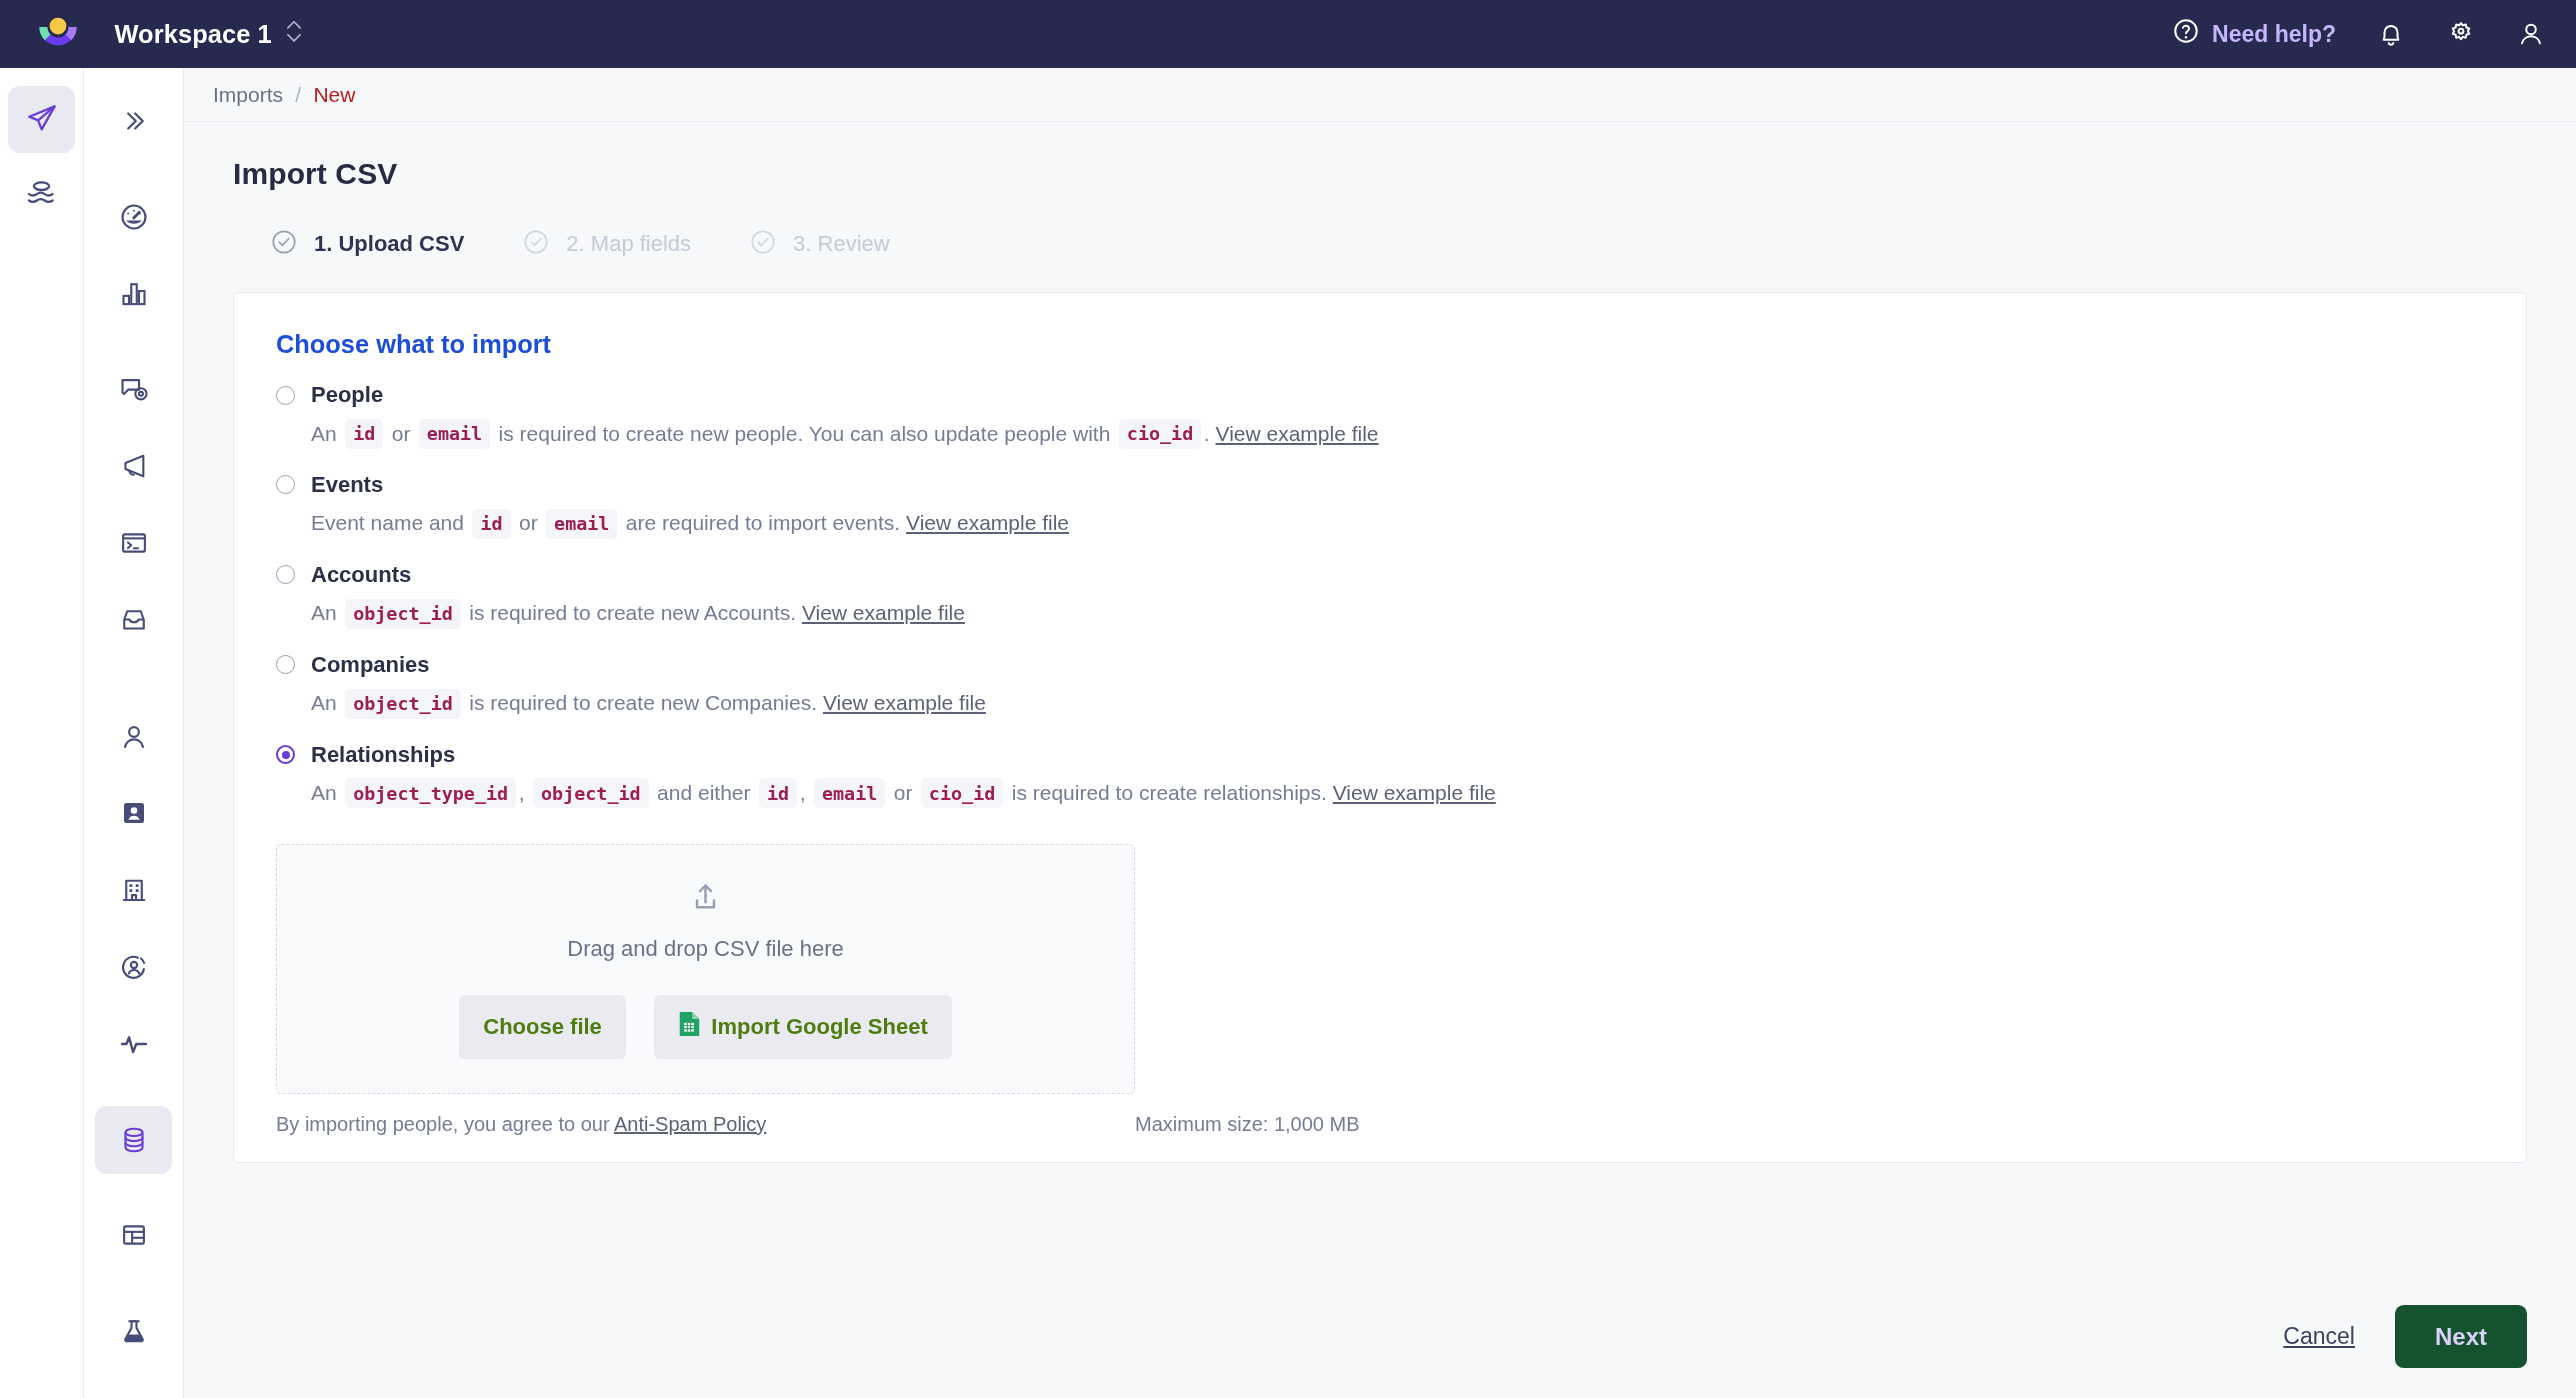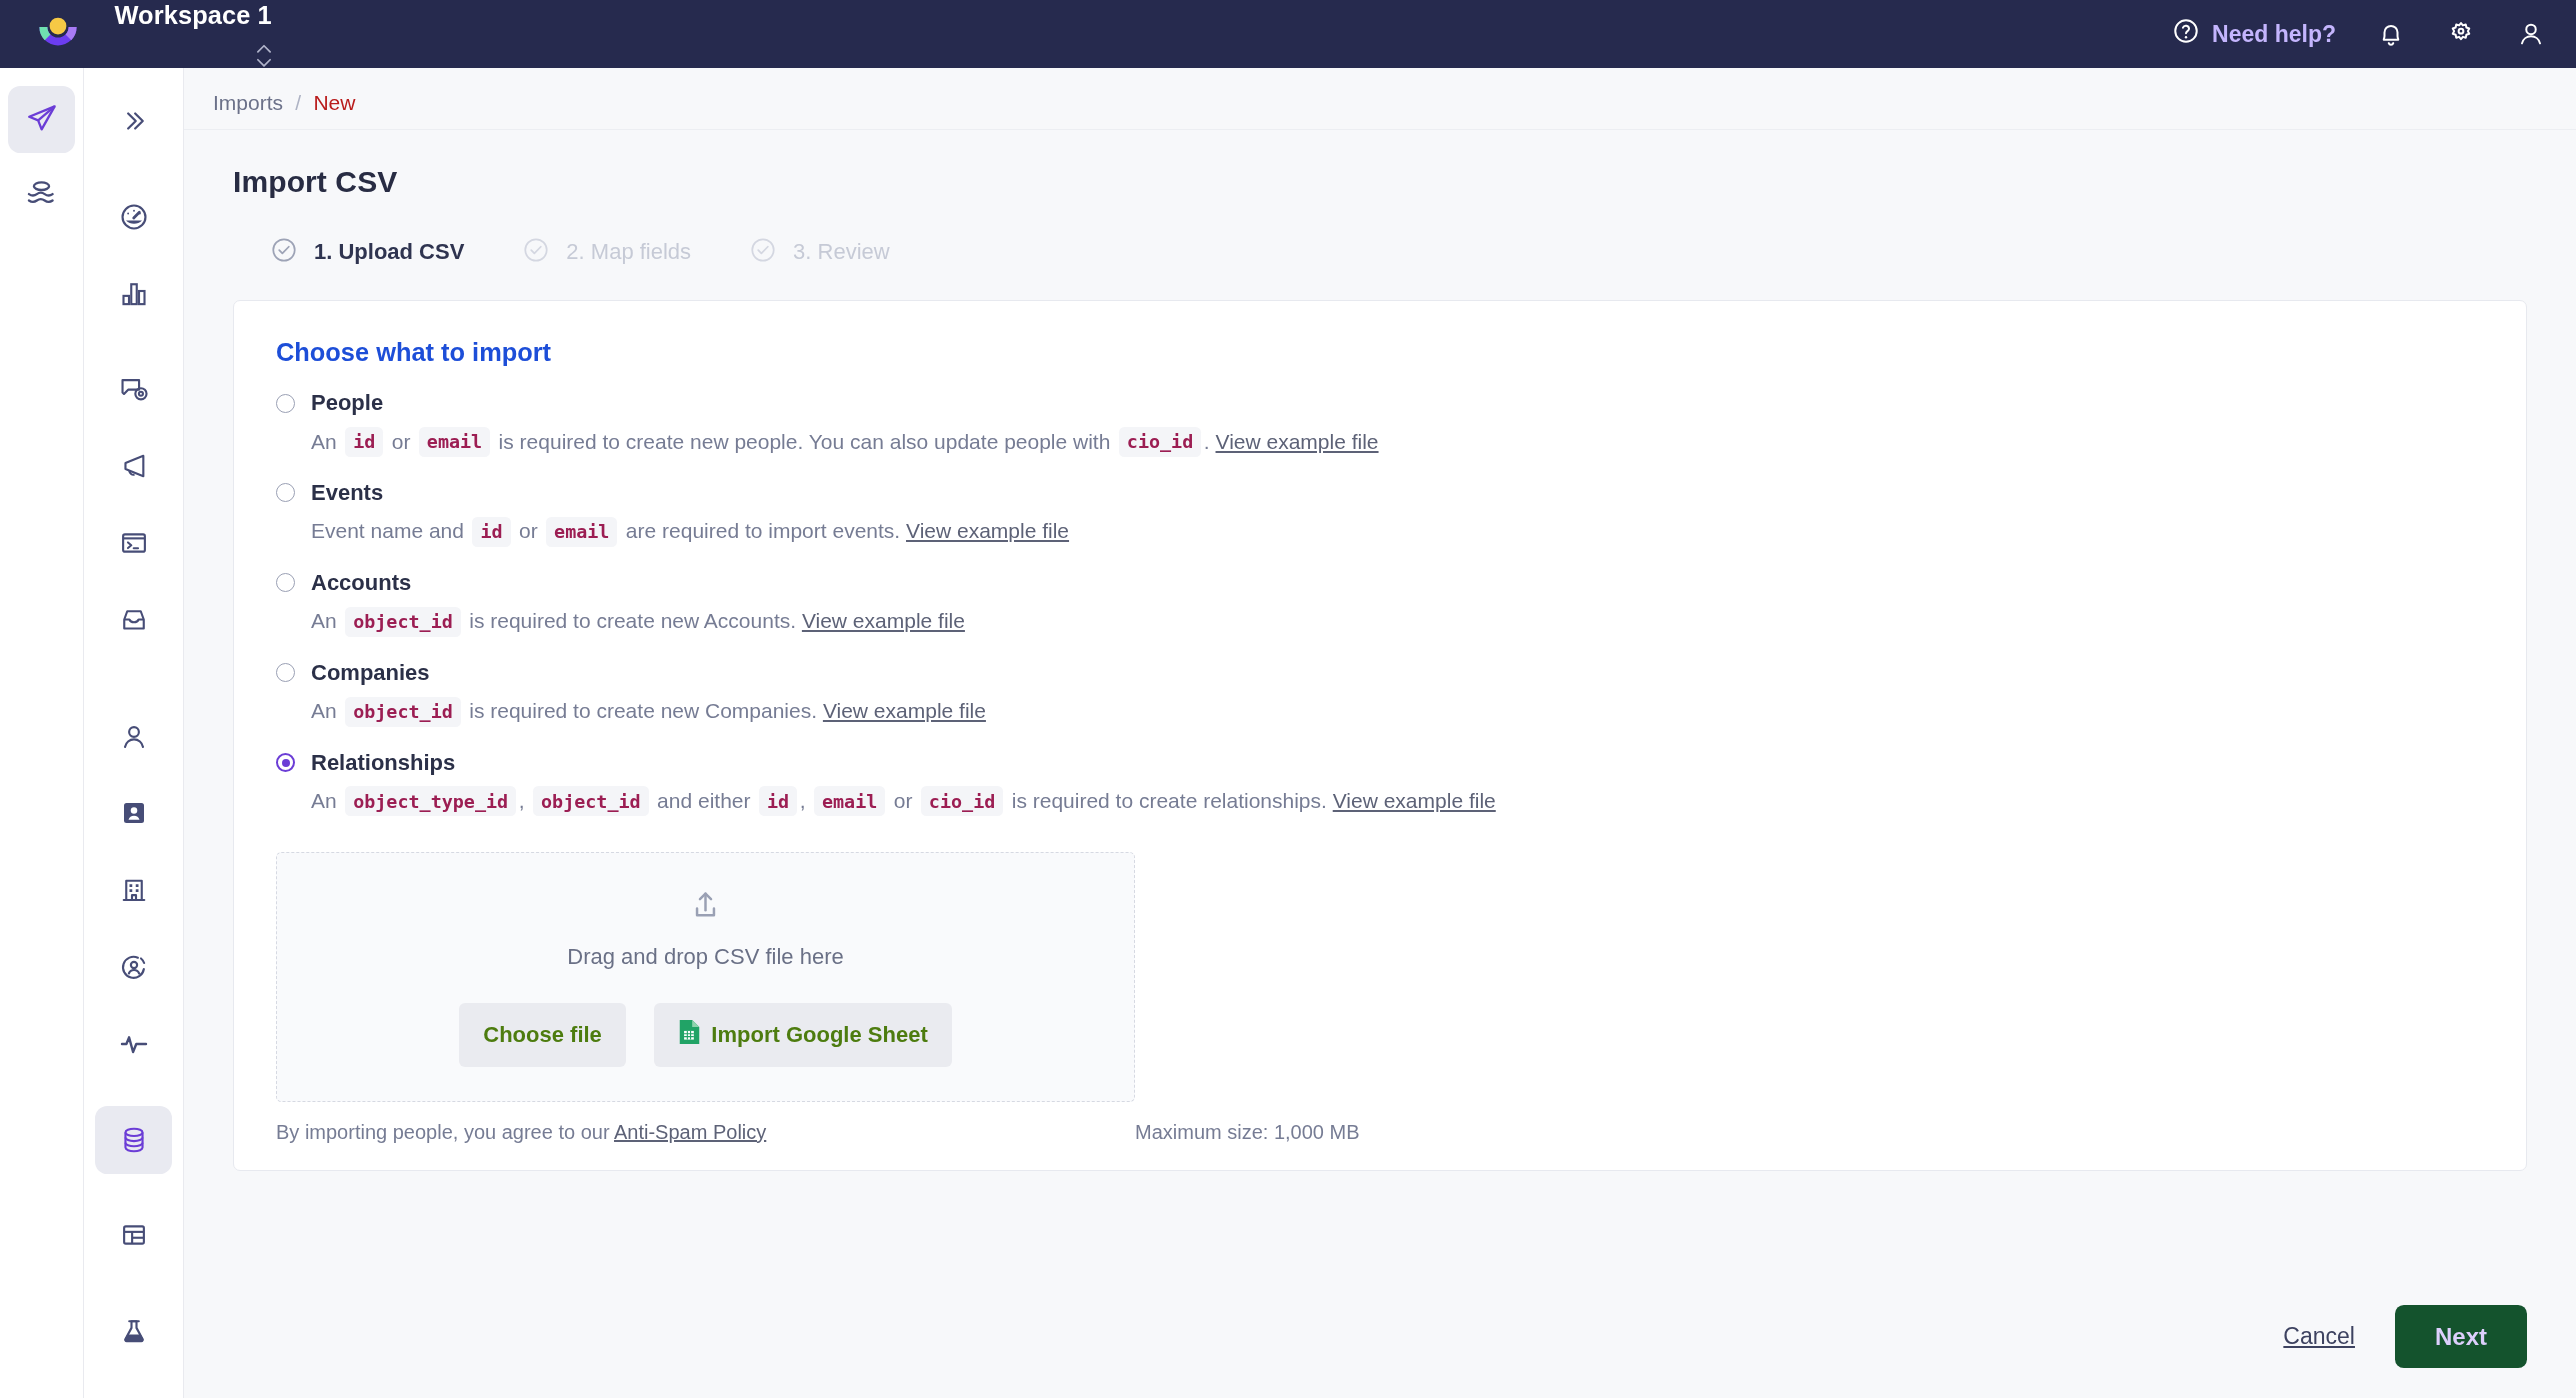--- a/index.html
+++ b/index.html
@@ -14,21 +14,21 @@
   
   .topbar {
     height: 68px; flex: 0 0 68px;
     background: #262a4e;
     display: flex; align-items: center;
     padding: 0 30px 0 24.5px;
     color: #fff;
   }
   .logo-wrap { width: 67px; display: flex; align-items: center; justify-content: center; }
   .logo { width: 46px; height: 46px; display:block; }
-  .ws-block { display: flex; align-items: flex-end; gap: 14px; margin-left: 23px; flex-direction: column; }
+  .ws-block { display: flex; align-items: flex-start; gap: 14px; margin-left: 23px; }
   .ws-title { font-size: 25.4px; font-weight: 700; letter-spacing: 0.1px; color:#ffffff; }
   .ws-caret { display:flex; flex-direction:column; gap:4.4px; opacity:.85; }
   .topbar-spacer { flex: 1; }
   .topbar-right { display: flex; align-items: center; gap: 40px; }
   .need-help { display: flex; align-items: center; gap: 12.3px; font-size: 23px; font-weight: 600; color:#c4b5fd; cursor:pointer;}
   .ticon { display:flex; align-items:center; justify-content:center; cursor:pointer; }
 
   
   .body-row { flex: 1; display: flex; min-height: 0; }
 
@@ -65,21 +65,20 @@
   .nav-gap-lg { height: 40px; }
 
   
   .main { flex: 1; display: flex; flex-direction: column; min-width: 0; background:#f7f8fa; }
   .crumbs {
     height: 54px; flex: 0 0 54px;
     display: flex; align-items: center; gap: 12.3px;
     padding-left: 29px;
     border-bottom: 0.9px solid #eceef2;
     font-size: 21px;
-    margin-top: 8px;
   }
   .crumb-link { color: #6b7189; cursor: pointer; }
   .crumb-sep { color: #aeb3c4; }
   .crumb-cur { color: #b91c1c; }
 
   .content { flex: 1; overflow: hidden; padding: 35px 49px 0 49px; display:flex; flex-direction:column; }
 
   .page-title { font-size: 30px; font-weight: 700; color: #282c43; letter-spacing:0.1px; }
 
   .steps { display: flex; align-items: center; gap: 58px; margin-top: 37px; margin-left: 37px; }

